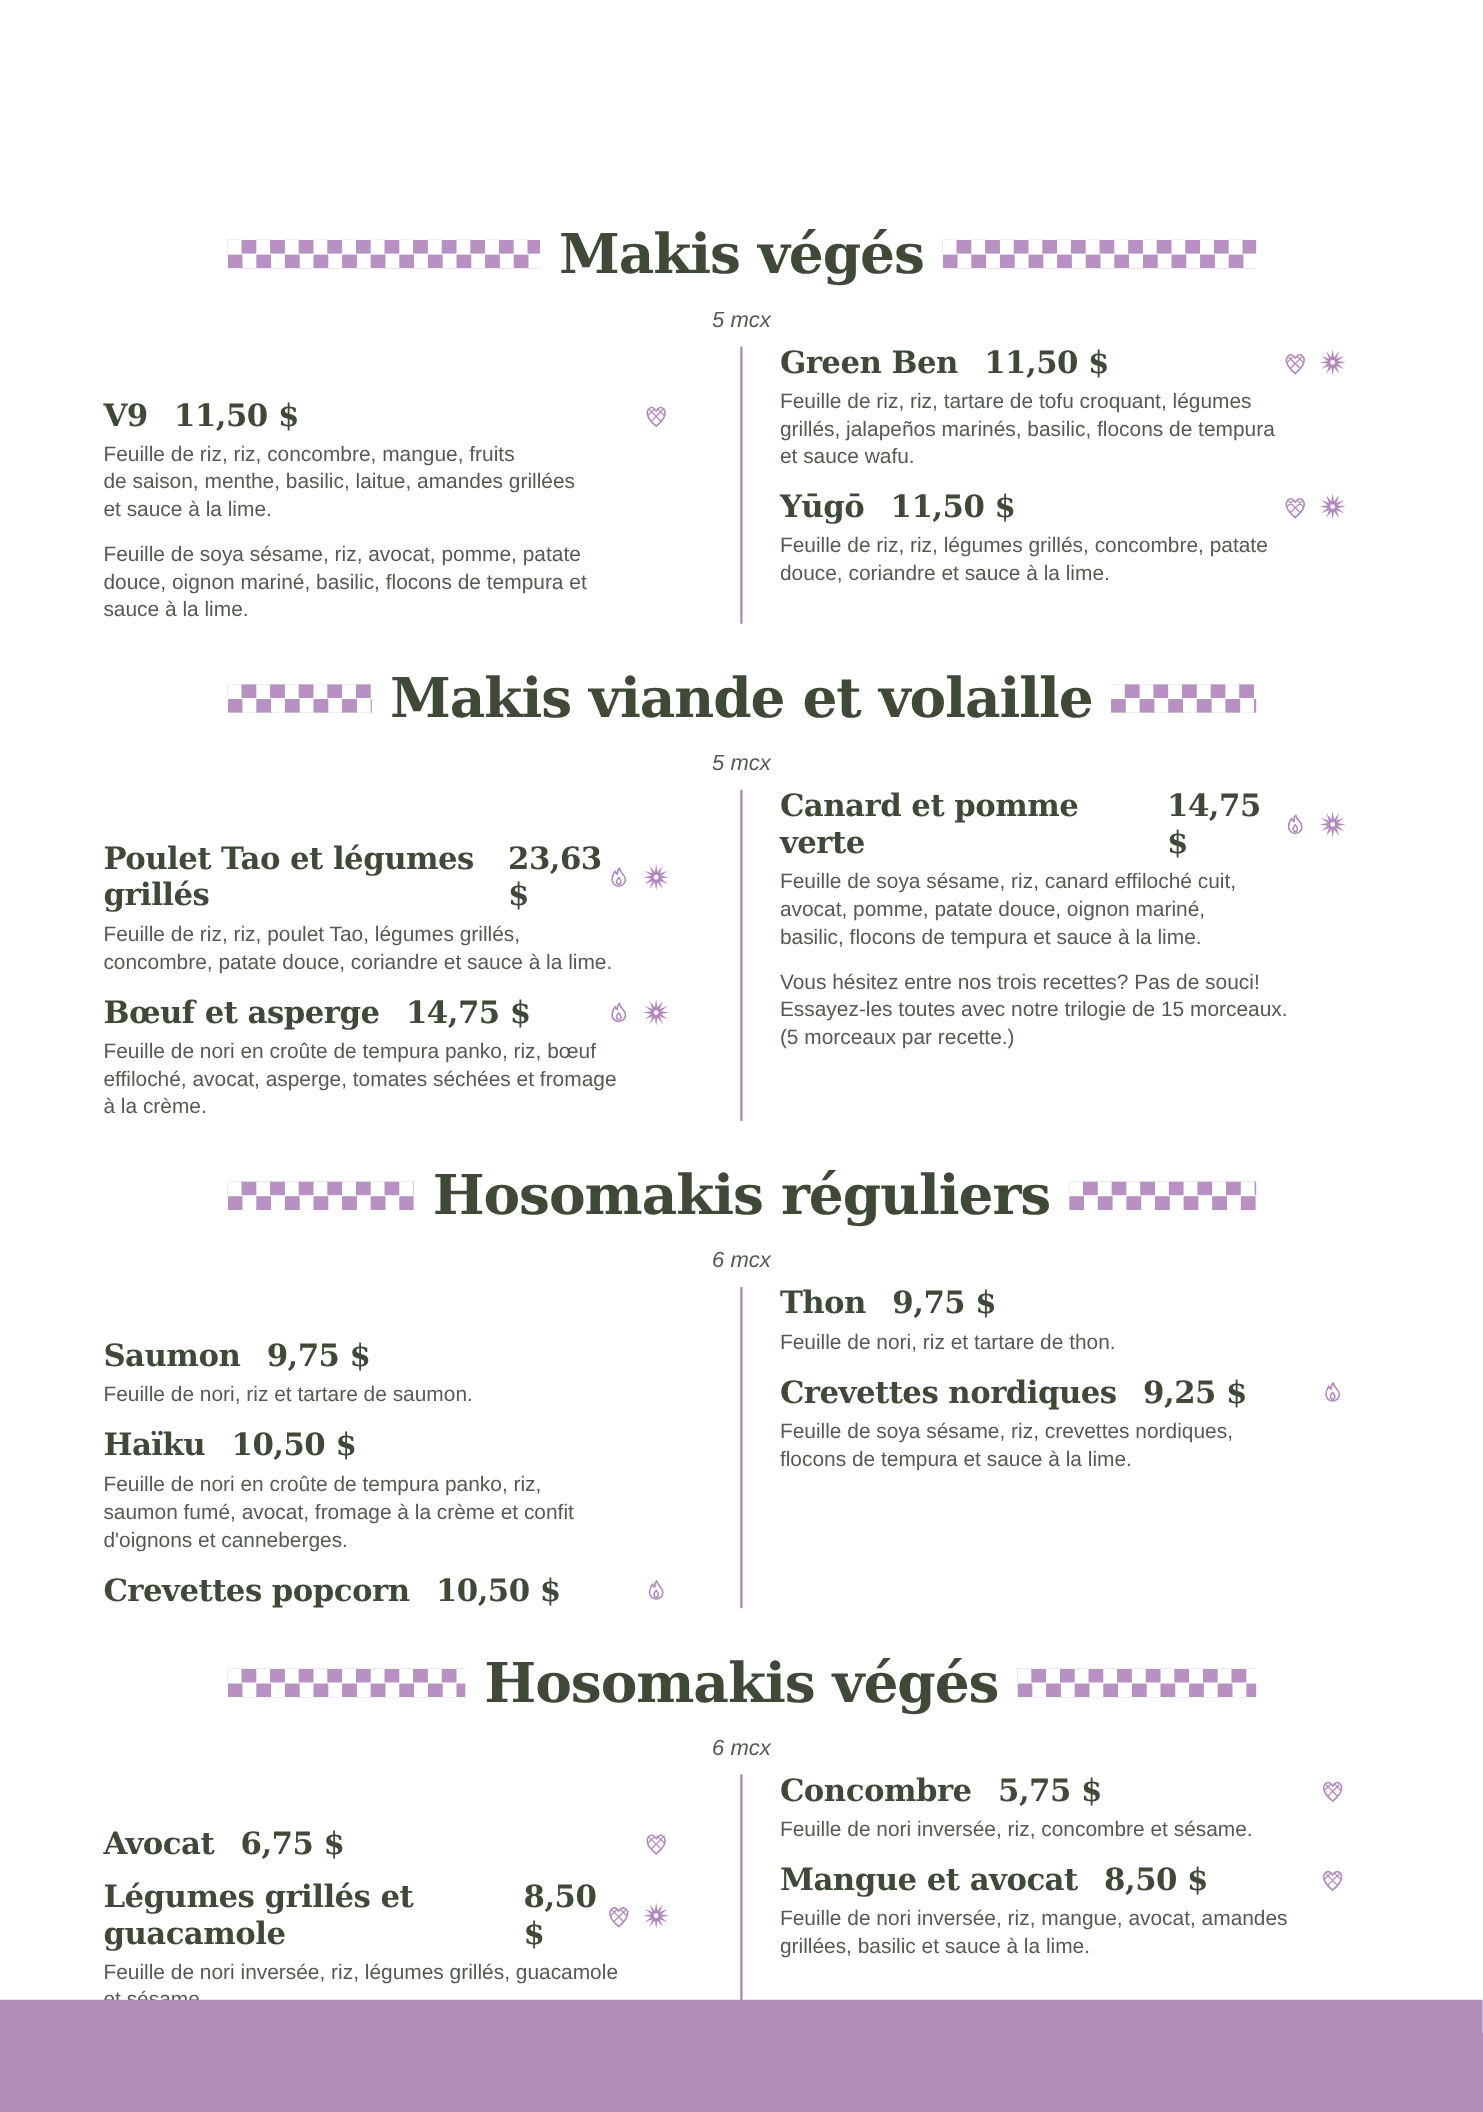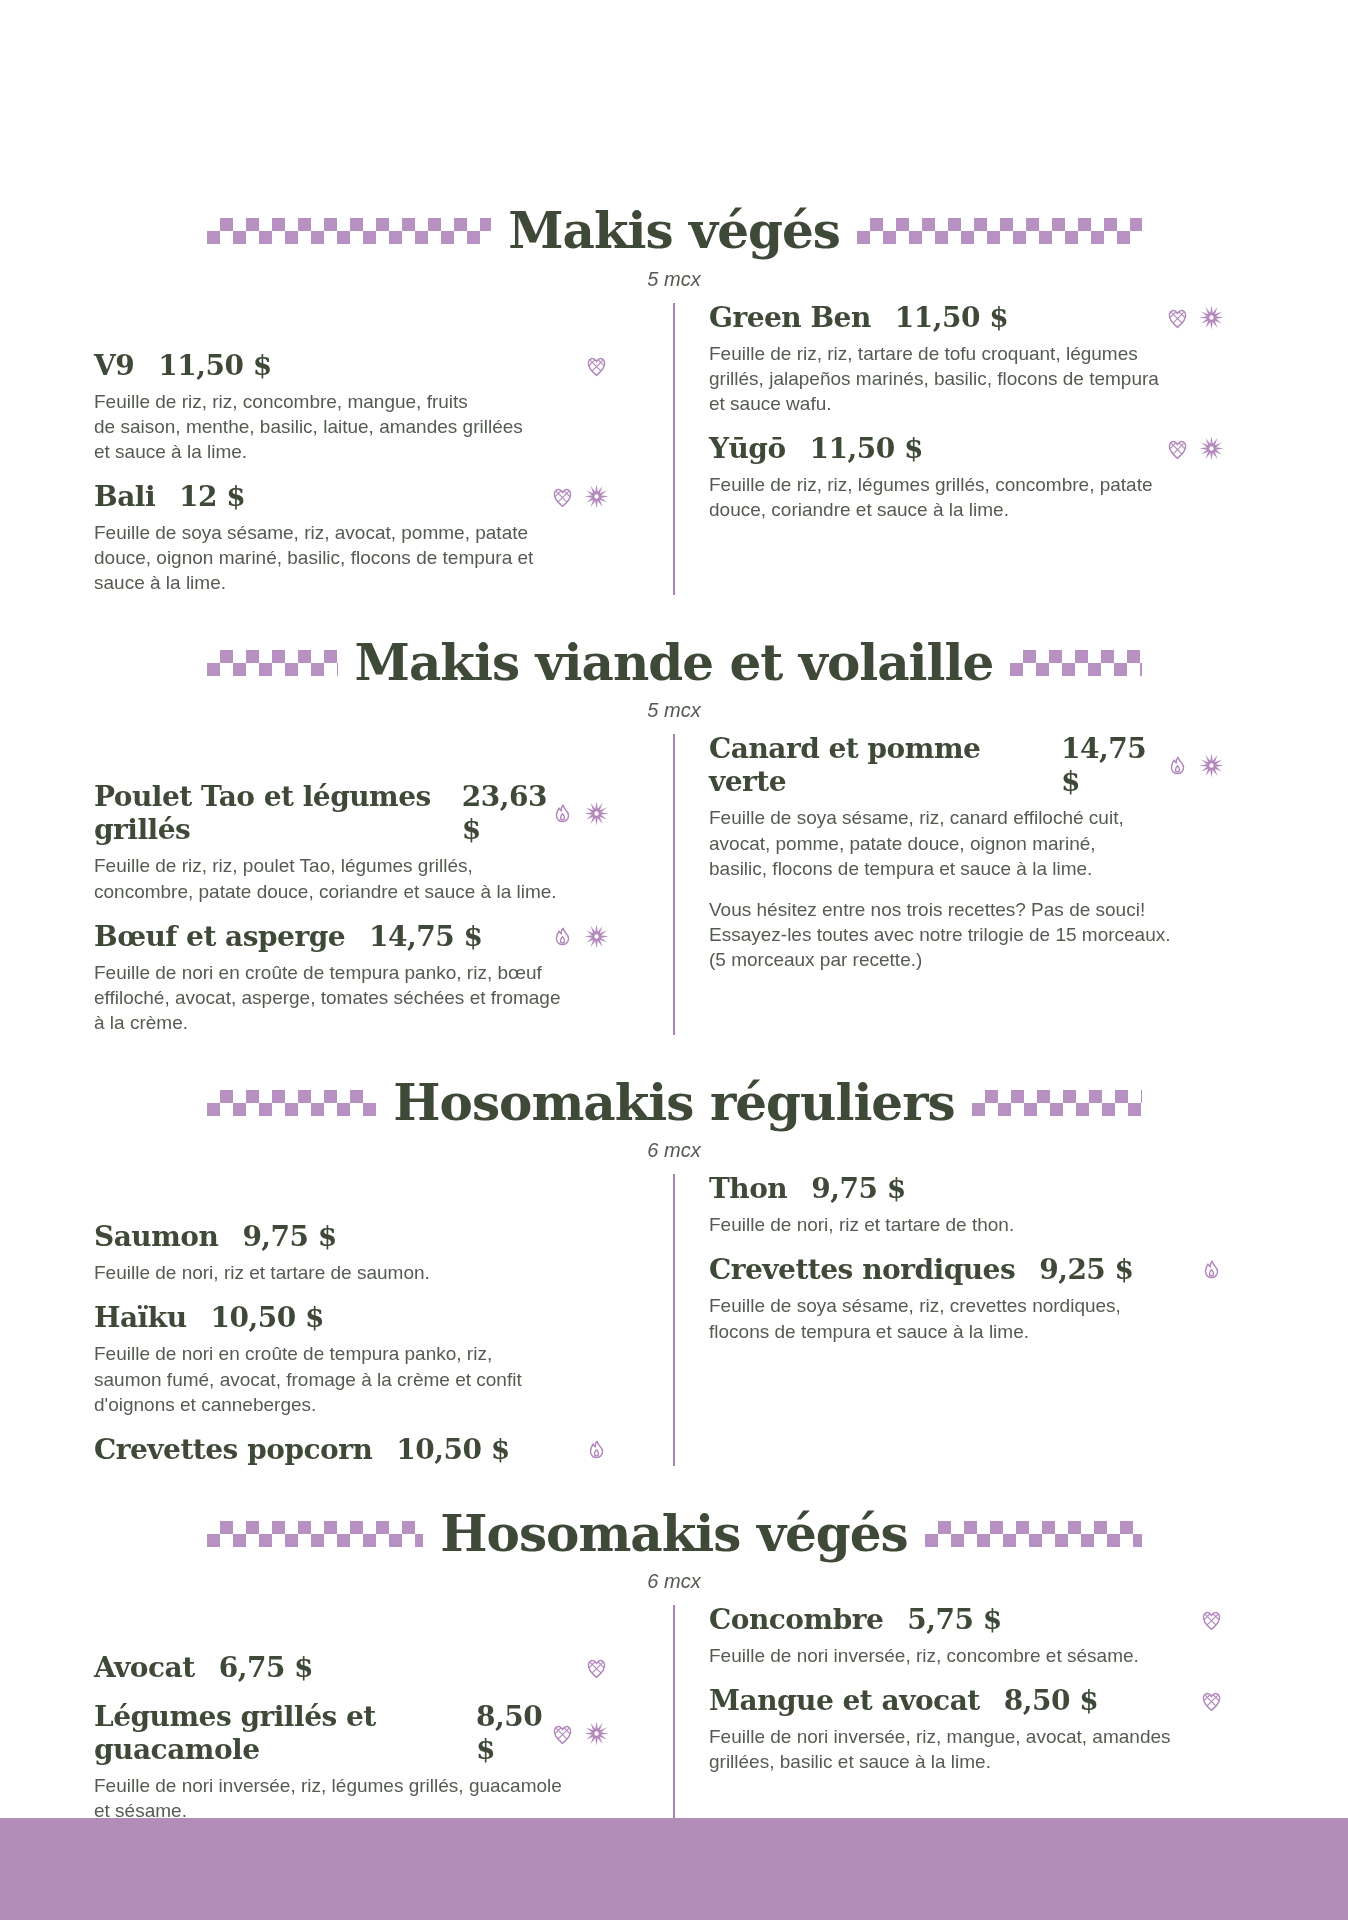--- a/index.html
+++ b/index.html
@@ -25,21 +25,21 @@
     flex:1;height:26px;
     background-image:conic-gradient(var(--purple) 90deg,transparent 90deg 180deg,var(--purple) 180deg 270deg,transparent 270deg);
     background-size:26px 26px;
   }
   h2{
     font-family:"DejaVu Serif",serif;font-weight:700;font-size:50px;line-height:1.05;
     color:var(--green);white-space:nowrap;letter-spacing:-1px;
   }
   .mcx{
     text-align:center;font-style:italic;font-size:20px;color:var(--body);
-    margin:10px 0 10px;
+    margin:22px 0 10px;
   }
   .cols{width:1160px;margin:0 auto;display:flex;position:relative;}
   .col{width:545px;}
   .col.left{margin-right:70px;margin-top:48px;}
   .vline{
     position:absolute;left:50%;top:2px;bottom:16px;width:2px;
     background:var(--purple-line);transform:translateX(-50%);
   }
   .item{margin-bottom:16px;}
   .item-head{display:flex;align-items:center;}
@@ -103,32 +103,20 @@
                 <svg class="ic">
                   <use href="#ic-leaf"></use>
                 </svg>
               </span>
           </div>
           <p class="item-desc">Feuille de riz, riz, concombre, mangue, fruits
 de saison, menthe, basilic, laitue, amandes grillées
 et sauce à la lime.</p>
         </div>
         <div class="item">
-          <div class="item-head">
-            <span class="item-name">Bali</span>
-            <span class="item-price">12 $</span>
-            <span class="item-icons">
-                <svg class="ic">
-                  <use href="#ic-leaf"></use>
-                </svg>
-                <svg class="ic">
-                  <use href="#ic-star"></use>
-                </svg>
-              </span>
-          </div>
           <p class="item-desc">Feuille de soya sésame, riz, avocat, pomme, patate
 douce, oignon mariné, basilic, flocons de tempura et
 sauce à la lime.</p>
         </div>
       </div>
       <div class="col">
         <div class="item">
           <div class="item-head">
             <span class="item-name">Green Ben</span>
             <span class="item-price">11,50 $</span>

